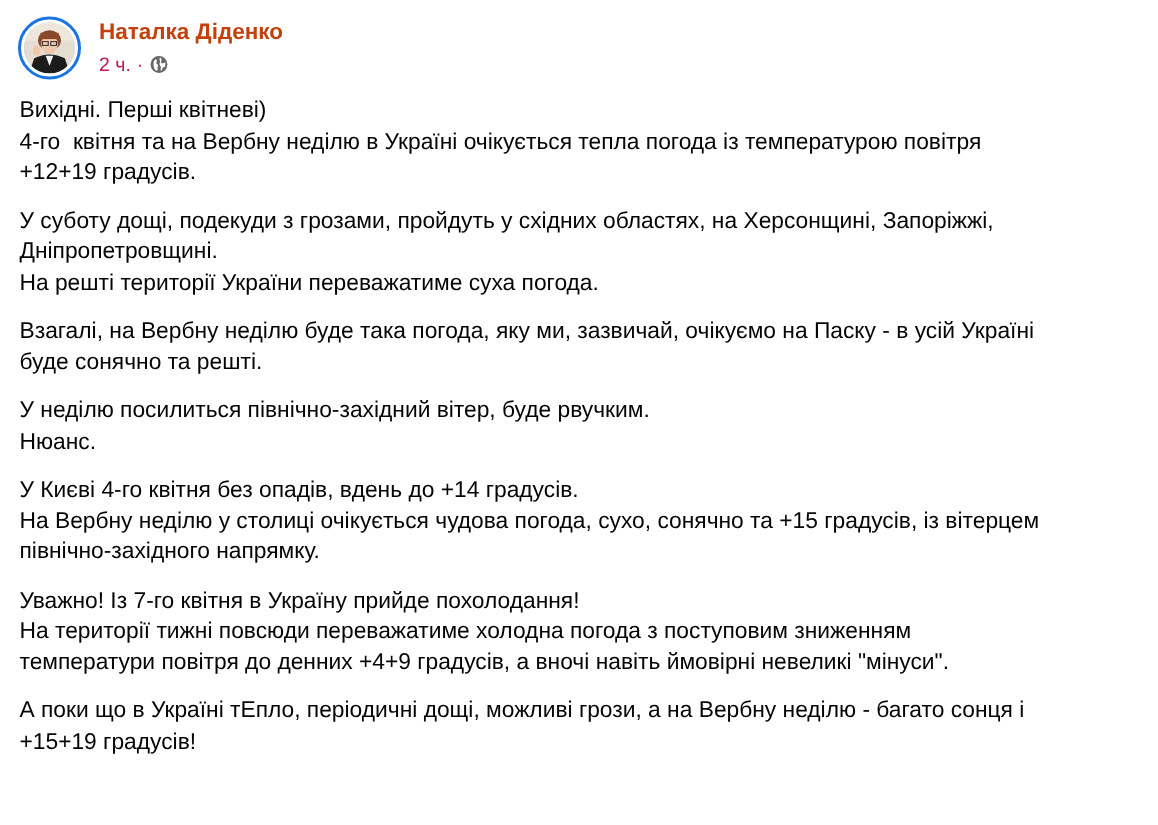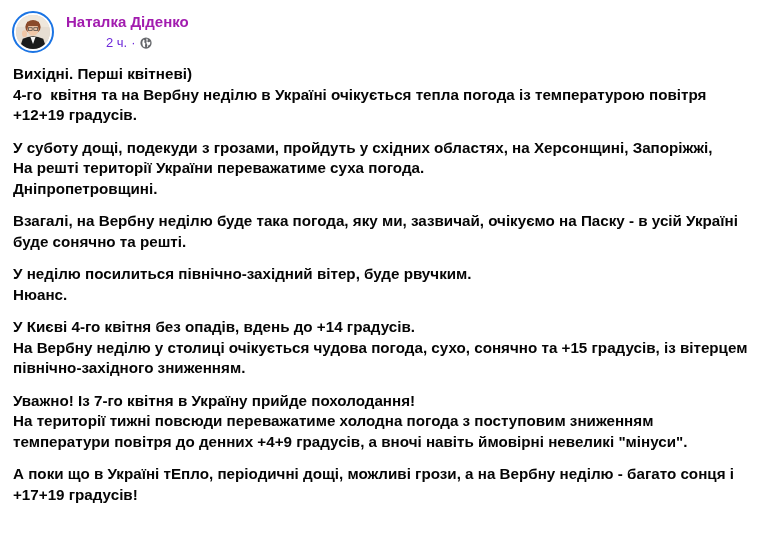--- a/index.html
+++ b/index.html
@@ -48,32 +48,31 @@
     .avatar svg { display: block; width: 100%; height: 100%; }
     .header-text {
       margin-left: 12px;
       display: flex;
       flex-direction: column;
       justify-content: center;
     }
     .author-name {
       font-size: 15px;
       font-weight: 700;
-      color: #a21caf;
+      color: #c2410c;
       line-height: 19px;
       cursor: pointer;
     }
     .meta-row {
       display: flex;
       align-items: center;
       font-size: 13px;
-      color: #6d28d9;
+      color: #be185d;
       line-height: 18px;
       margin-top: 3px;
-      margin-left: 40px;
     }
     .timestamp { cursor: pointer; }
     .dot-sep { margin: 0 4px; }
     .globe-icon {
       width: 12px;
       height: 12px;
       display: inline-block;
     }
     .globe-icon svg { width: 12px; height: 12px; display: block; }
     .post-body {
@@ -84,21 +83,20 @@
       font-size: 15.2px;
       line-height: 20.5px;
       color: #050505;
     }
     .paragraph {
       margin: 0 0 12px 0;
     }
     .line {
       display: block;
       white-space: pre-wrap;
-      font-weight: bold;
     }
   </style>
 </head>
 <body>
 
 <div class="post">
   <div class="post-header">
     <div class="avatar-ring">
       <div class="avatar">
         <svg viewBox="0 0 40 40">
@@ -137,39 +135,39 @@
   </div>
 
   <div class="post-body">
     <p class="paragraph">
       <span class="line">Вихідні. Перші квітневі)</span>
       <span class="line">4-го  квітня та на Вербну неділю в Україні очікується тепла погода із температурою повітря</span>
       <span class="line">+12+19 градусів.</span>
     </p>
     <p class="paragraph">
       <span class="line">У суботу дощі, подекуди з грозами, пройдуть у східних областях, на Херсонщині, Запоріжжі,</span>
+      <span class="line">Дніпропетровщині.</span>
       <span class="line">На решті території України переважатиме суха погода.</span>
-      <span class="line">Дніпропетровщині.</span>
     </p>
     <p class="paragraph">
       <span class="line">Взагалі, на Вербну неділю буде така погода, яку ми, зазвичай, очікуємо на Паску - в усій Україні</span>
       <span class="line">буде сонячно та решті.</span>
     </p>
     <p class="paragraph">
       <span class="line">У неділю посилиться північно-західний вітер, буде рвучким.</span>
       <span class="line">Нюанс.</span>
     </p>
     <p class="paragraph">
       <span class="line">У Києві 4-го квітня без опадів, вдень до +14 градусів.</span>
       <span class="line">На Вербну неділю у столиці очікується чудова погода, сухо, сонячно та +15 градусів, із вітерцем</span>
-      <span class="line">північно-західного зниженням.</span>
+      <span class="line">північно-західного напрямку.</span>
     </p>
     <p class="paragraph">
       <span class="line">Уважно! Із 7-го квітня в Україну прийде похолодання!</span>
       <span class="line">На території тижні повсюди переважатиме холодна погода з поступовим зниженням</span>
       <span class="line">температури повітря до денних +4+9 градусів, а вночі навіть ймовірні невеликі "мінуси".</span>
     </p>
     <p class="paragraph">
       <span class="line">А поки що в Україні тЕпло, періодичні дощі, можливі грози, а на Вербну неділю - багато сонця і</span>
-      <span class="line">+17+19 градусів!</span>
+      <span class="line">+15+19 градусів!</span>
     </p>
   </div>
 </div>
 
 </body></html>

